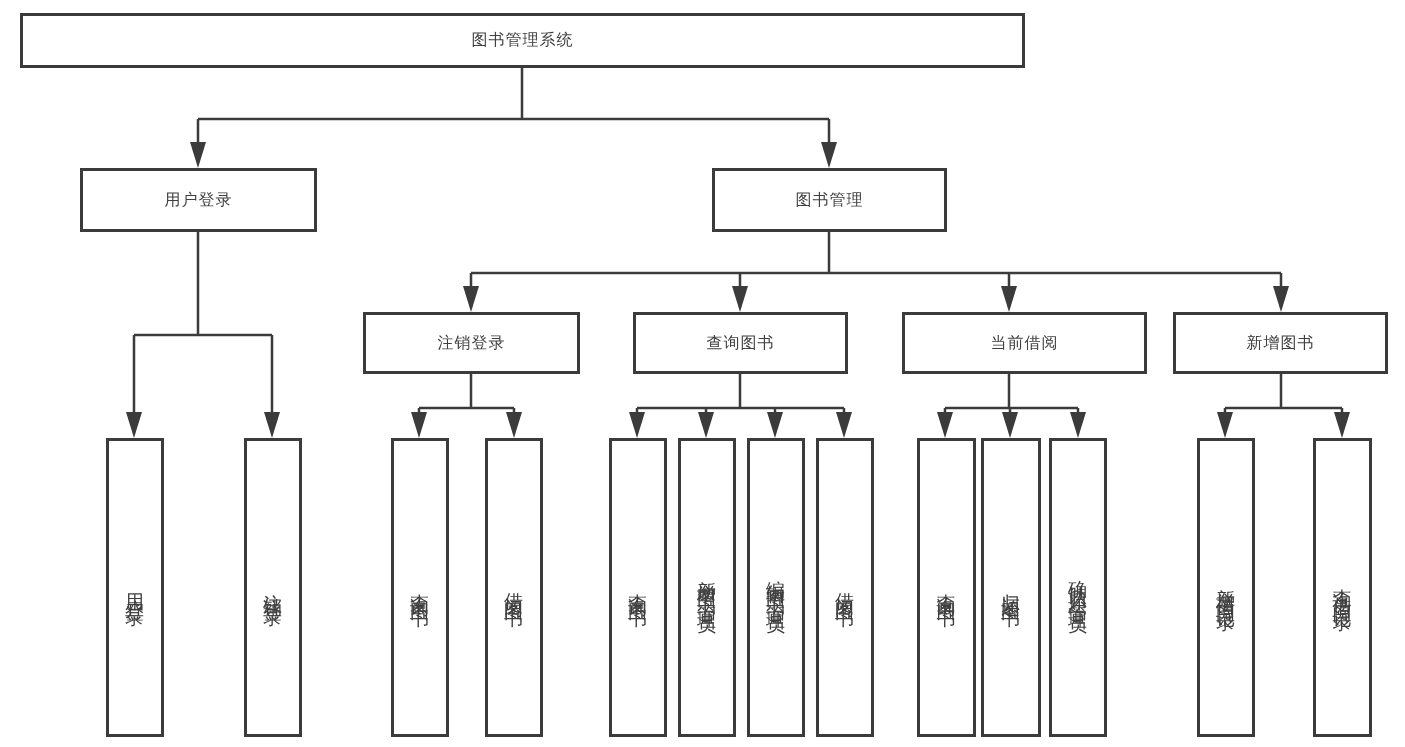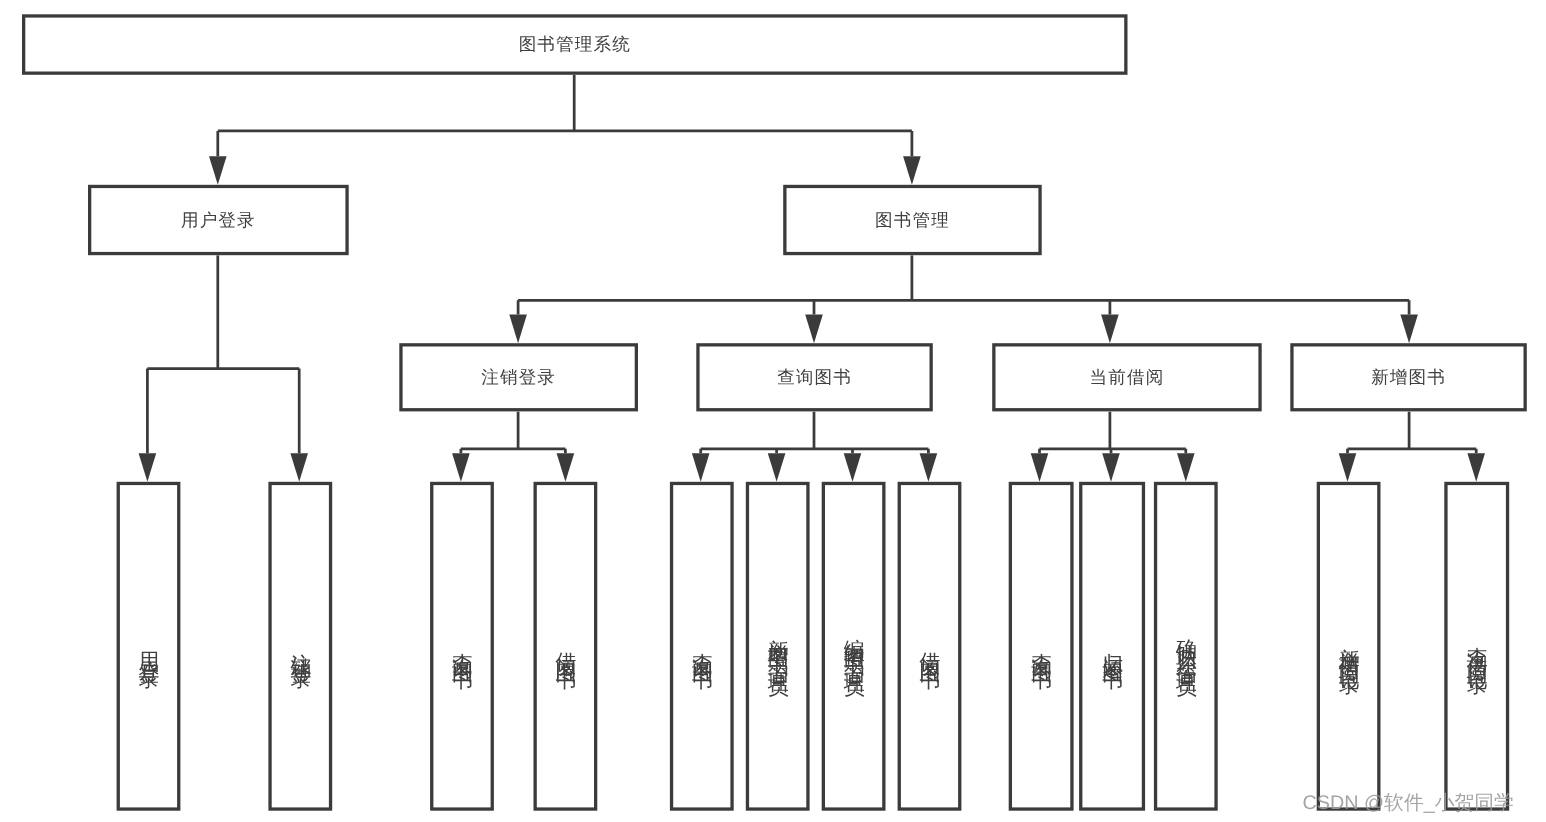--- a/index.html
+++ b/index.html
@@ -144,14 +144,13 @@
   <div class="node node-v leaf l-c2">编辑图书（管理员）</div>
   <div class="node node-v leaf l-c3">借阅图书</div>
 
   <div class="node node-v leaf l-d0">查询图书</div>
   <div class="node node-v leaf l-d1">归还图书</div>
   <div class="node node-v leaf l-e0">确认归还（管理员）</div>
 
   <div class="node node-v leaf l-f0">新增借阅记录</div>
   <div class="node node-v leaf l-f1">查询借阅记录</div>
 
-  <div class="watermark">CSDN @软件_小贺同学</div>
 </div>
 
 </body></html>

